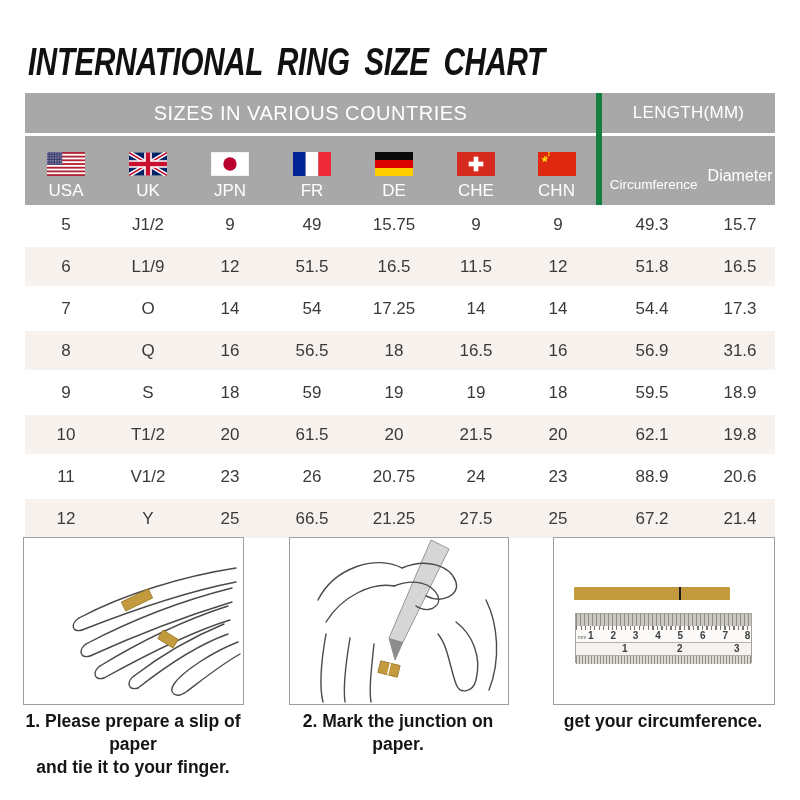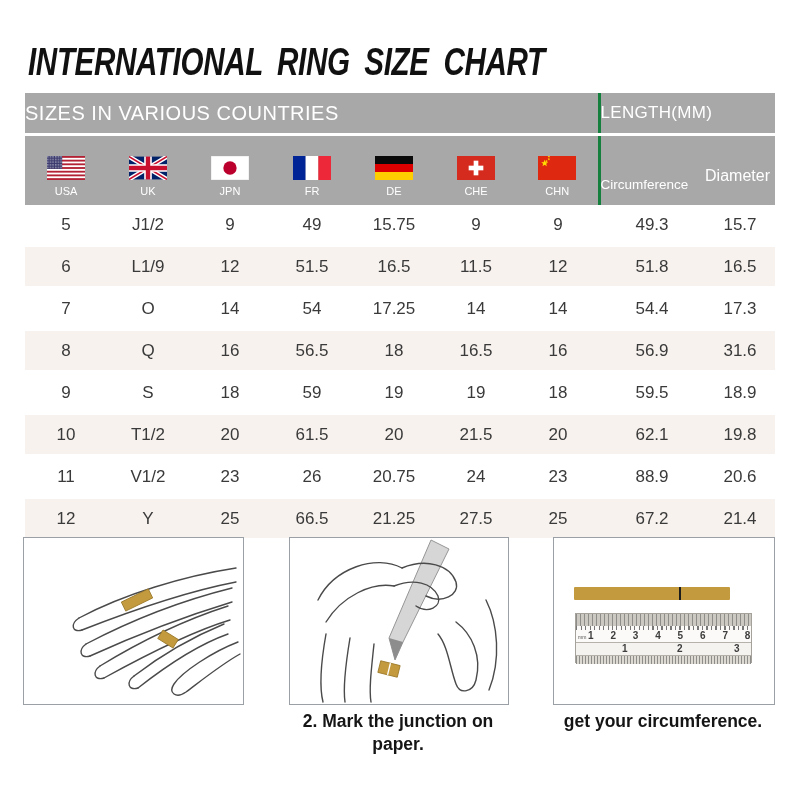--- a/index.html
+++ b/index.html
@@ -8,30 +8,30 @@
 
   
   .title{position:absolute;left:28px;top:40px;font-size:39px;font-weight:bold;font-style:italic;
          letter-spacing:-0.5px;word-spacing:9px;white-space:nowrap;color:var(--title-text,#111);
          transform:scaleX(0.76);transform-origin:left top;}
 
   
   table{border-collapse:collapse;table-layout:fixed;}
   .hdr-table{position:absolute;left:25px;top:93px;width:750px;}
   .hdr-table th{background:var(--header-bg,#a8a8a8);color:var(--header-text,#fff);
-                font-weight:normal;text-align:left;padding:0;}
+                font-weight:normal;text-align:center;padding:0;}
   .hdr-row-a th{height:40px;font-size:20px;letter-spacing:0.5px;}
   .hdr-row-a th{border-bottom:3px solid #fff;}
   .hdr-row-a th.len{font-size:17px;letter-spacing:0.3px;}
   .hdr-row-b th{height:56px;}
-  th.len{border-left:3px solid #15803d;}
+  th.len{border-left:6px solid #15803d;}
   .hdr-row-b th.len{vertical-align:bottom;padding-bottom:24px;font-size:13.5px;}
   .flag-cell{display:flex;flex-direction:column;align-items:center;gap:5px;}
   .flag-cell svg{display:block;}
-  .flag-cell .cc{font-size:11px;color:var(--header-text,#fff);}
+  .flag-cell .cc{font-size:17px;color:var(--header-text,#fff);}
 
   .body-table{position:absolute;left:25px;top:205px;width:750px;}
   .body-table td{height:39px;text-align:center;vertical-align:middle;font-size:17px;
                  color:var(--body-text,#3a3a3a);padding:0;background:#fff;}
   .body-table tr:nth-child(even) td{background:var(--row-alt-bg,#f7f2ee);
                  border-top:3px solid #fff;border-bottom:3px solid #fff;}
 
   
   .step-box{position:absolute;top:537px;height:166px;background:#fff;border:1px solid #9aa0a6;}
   .box-1{left:23px;width:219px;}
@@ -358,20 +358,24 @@
         <div class="inch-band">
             <span class="inch-num" style="left: 46px;">1</span>
             <span class="inch-num" style="left: 101px;">2</span>
             <span class="inch-num" style="left: 158px;">3</span>
           </div>
         <div class="hatch-bottom"></div>
       </div>
     </div>
   </div>
 
+  <div class="step-caption cap-1">
+    <div>1. Please prepare a slip of paper</div>
+    <div>and tie it to your finger.</div>
+  </div>
   <div class="step-caption cap-2">
     <div>2. Mark the junction on paper.</div>
   </div>
   <div class="step-caption cap-3">
     <div>get your circumference.</div>
   </div>
 
 </div>
 
 </body></html>

